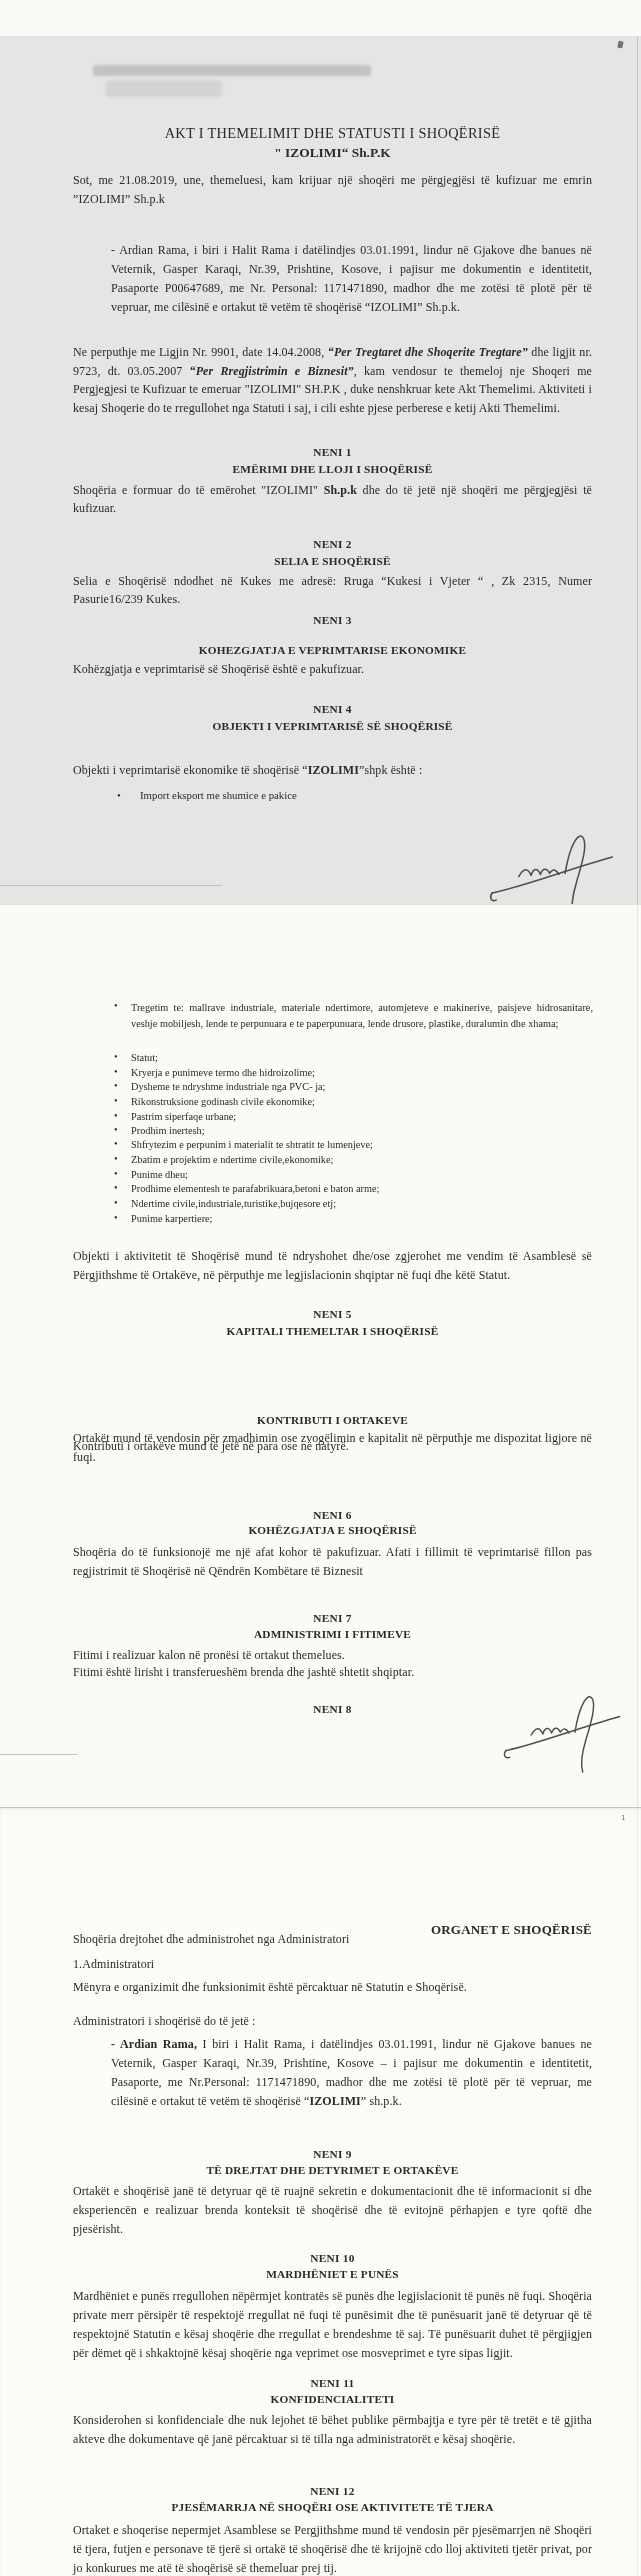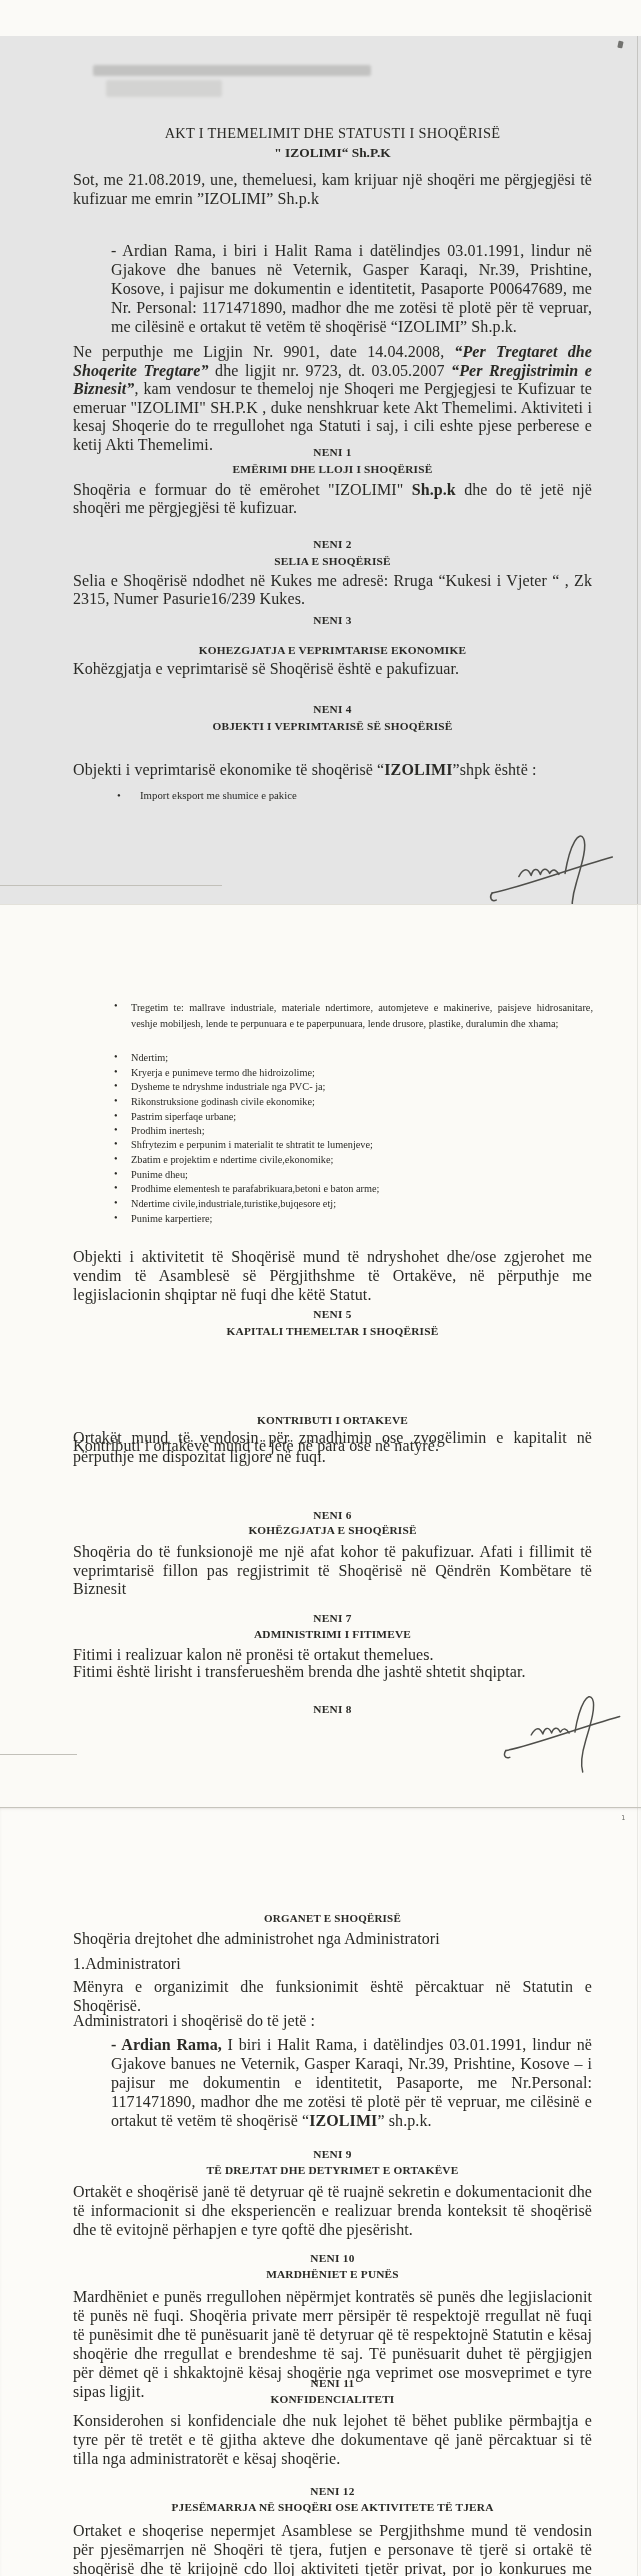--- a/index.html
+++ b/index.html
@@ -4,21 +4,21 @@
 <style>
   html,body{margin:0;padding:0;background:#e8e6e1;}
   .doc{position:relative;width:641px;height:3617px;margin:0 auto;background:#fbfaf7;
        font-family:"Liberation Serif",serif;color:#2a2a26;overflow:hidden;}
   .page{position:absolute;left:0;width:641px;}
   #page1{top:0;height:904px;background:#e5e5e5;margin-top:36px;}
   #page2{top:904px;height:903px;background:#fbfaf6;border-top:0.5px solid #e3e1da;}
   #page3{top:1807px;height:888px;background:#fcfbf8;border-top:1px solid #c6c4bc;
          box-shadow:0 1.5px 3.1px -1.5px rgba(90,88,80,.25) inset;}
   .abs{position:absolute;}
-  .body{position:absolute;left:73px;width:519px;font-size:16px;line-height:18.5px;
+  .body{position:absolute;left:73px;width:519px;font-size:12px;line-height:18.5px;
         text-align:justify;letter-spacing:0.1px;}
   .center{position:absolute;left:73px;width:519px;text-align:center;}
   .neni{font-weight:bold;font-size:11.3px;letter-spacing:0.3px;}
   .sech{font-weight:bold;font-size:11.3px;letter-spacing:0.2px;}
   .title1{font-size:14.4px;letter-spacing:0.3px;}
   .title2{font-size:13.4px;font-weight:bold;}
   .ind{left:111px !important;width:481px !important;line-height:19px;}
   .lh37{line-height:19px;}
   .blist{position:absolute;left:131px;width:462px;font-size:10.3px;line-height:15.5px;text-align:justify;}
   .brow{position:absolute;left:131px;width:462px;font-size:10.3px;line-height:13.4px;white-space:nowrap;}
@@ -80,21 +80,21 @@
     <div class="artifact" style="top:849px;left:0;width:222px;"></div>
   </div>
 
   <div class="page" id="page2">
     <div class="edge" style="left:637px;height:903px;opacity:.5;"></div>
 
     <span class="dot" style="top:95px;">•</span>
     <div class="blist" style="top:95px;">Tregetim te: mallrave industriale, materiale ndertimore, automjeteve e makinerive, paisjeve hidrosanitare, veshje mobiljesh, lende te perpunuara e te paperpunuara, lende drusore, plastike, duralumin dhe xhama;</div>
 
     <span class="dot" style="top:146px;">•</span>
-      <div class="brow" style="top:146px;">Ndertim;</div>
+      <div class="brow" style="top:146px;">Statut;</div>
     <span class="dot" style="top:161px;">•</span>
       <div class="brow" style="top:161px;">Kryerja e punimeve termo dhe hidroizolime;</div>
     <span class="dot" style="top:175px;">•</span>
       <div class="brow" style="top:175px;">Dysheme te ndryshme industriale nga PVC- ja;</div>
     <span class="dot" style="top:190px;">•</span>
       <div class="brow" style="top:190px;">Rikonstruksione godinash civile ekonomike;</div>
     <span class="dot" style="top:205px;">•</span>
       <div class="brow" style="top:205px;">Pastrim siperfaqe urbane;</div>
     <span class="dot" style="top:219px;">•</span>
       <div class="brow" style="top:219px;">Prodhim inertesh;</div>
@@ -136,21 +136,21 @@
       <path d="M60 96 C 70 78, 78 80, 84 94 C 88 80, 96 78, 102 92 C 106 80, 114 78, 120 90 C 126 80, 132 82, 138 92"></path>
       <path d="M150 90 C 160 30, 178 6, 186 22 C 194 38, 180 80, 172 108 C 166 128, 160 152, 166 172"></path>
     </svg>
     <div class="artifact" style="top:849px;left:0;width:77px;"></div>
   </div>
 
   <div class="page" id="page3">
     <div class="edge" style="left:637px;height:888px;opacity:.45;"></div>
     <div class="pnum" style="top:6.2px;right:15.5px;">1</div>
 
-    <div class="center sech" style="top:104px;font-size:11px;">ORGANET E SHOQËRISË</div>
+    <div class="center sech" style="top:114px;font-size:13px;text-align:right;">ORGANET E SHOQËRISË</div>
     <div class="body" style="top:122px;">Shoqëria drejtohet dhe administrohet nga Administratori</div>
     <div class="body" style="top:147px;">1.Administratori</div>
     <div class="body" style="top:170px;">Mënyra e organizimit dhe funksionimit është përcaktuar në Statutin e Shoqërisë.</div>
     <div class="body" style="top:204px;">Administratori i shoqërisë do të jetë :</div>
 
     <div class="body ind" style="top:227px;"><span class="bo">- Ardian Rama,</span><span> I biri i Halit Rama, i datëlindjes 03.01.1991, lindur në Gjakove banues ne Veternik, Gasper Karaqi, Nr.39, Prishtine, Kosove – i pajisur me dokumentin e identitetit, Pasaporte, me Nr.Personal: 1171471890, madhor dhe me zotësi të plotë për të vepruar, me cilësinë e ortakut të vetëm të shoqërisë “</span><span class="bo">IZOLIMI</span><span>” sh.p.k.</span></div>
 
     <div class="center neni" style="top:340px;">NENI 9</div>
     <div class="center sech" style="top:356px;">TË DREJTAT DHE DETYRIMET E ORTAKËVE</div>
     <div class="body lh37" style="top:374px;">Ortakët e shoqërisë janë të detyruar që të ruajnë sekretin e dokumentacionit dhe të informacionit si dhe eksperiencën e realizuar brenda konteksit të shoqërisë dhe të evitojnë përhapjen e tyre qoftë dhe pjesërisht.</div>

